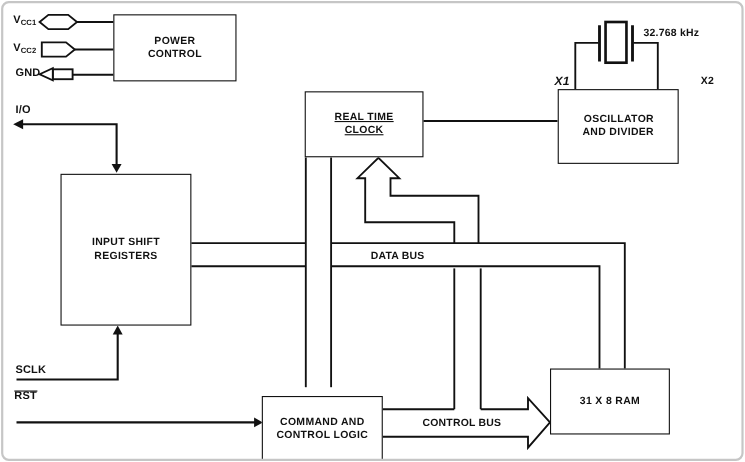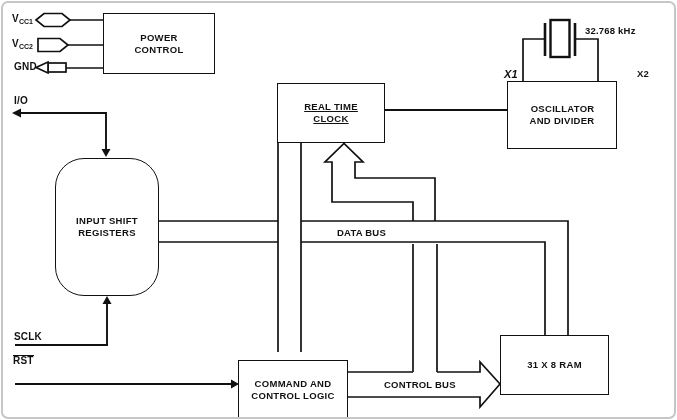--- a/index.html
+++ b/index.html
@@ -21,21 +21,21 @@
   .lbl{
     position:absolute;z-index:3;font-weight:bold;font-size:10px;letter-spacing:.2px;
     white-space:nowrap;
   }
   .buslbl{font-size:9.5px;}
   .sub{font-size:7px;vertical-align:-2px;letter-spacing:0;}
   .overline{border-top:1.6px solid #111;padding-top:0px;display:inline-block;line-height:1.05;}
   .blk-pc{left:103px;top:13px;width:112px;height:61px;}
   .blk-rtc{left:277px;top:83px;width:108px;height:60px;text-decoration:underline;}
   .blk-osc{left:507px;top:81px;width:110px;height:68px;text-align:right;}
-  .blk-isr{left:55px;top:158px;width:104px;height:138px;border-radius:29px;}
+  .blk-isr{left:55px;top:158px;width:119px;height:138px;}
   .blk-ccl{left:238px;top:360px;width:110px;height:59px;}
   .blk-ram{left:500px;top:335px;width:109px;height:60px;}
 </style>
 </head>
 <body>
 
 <div class="canvas">
 
   <svg class="wires" width="677" height="420" viewBox="0 0 677 420">
 

